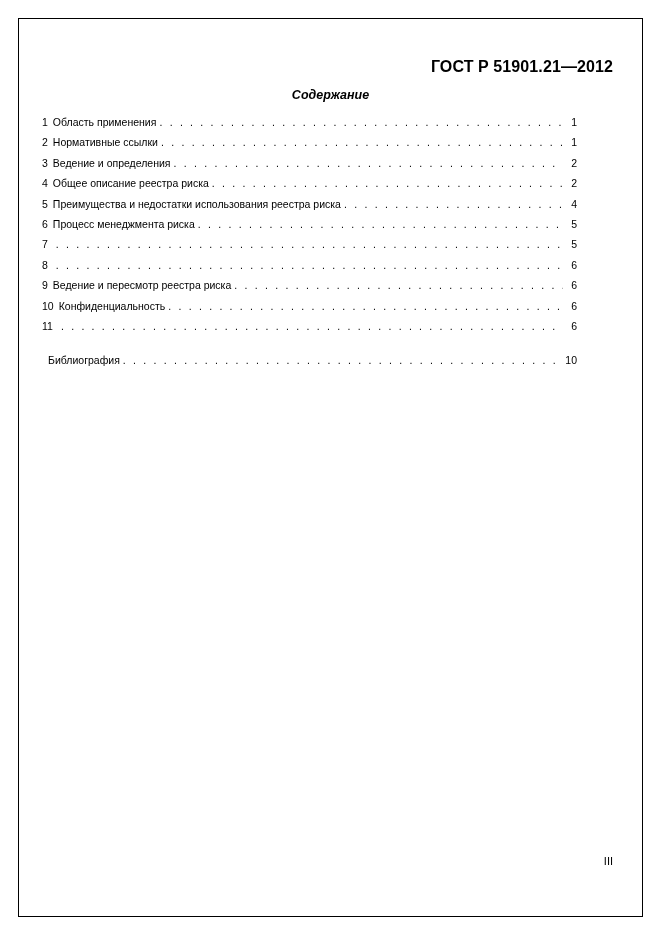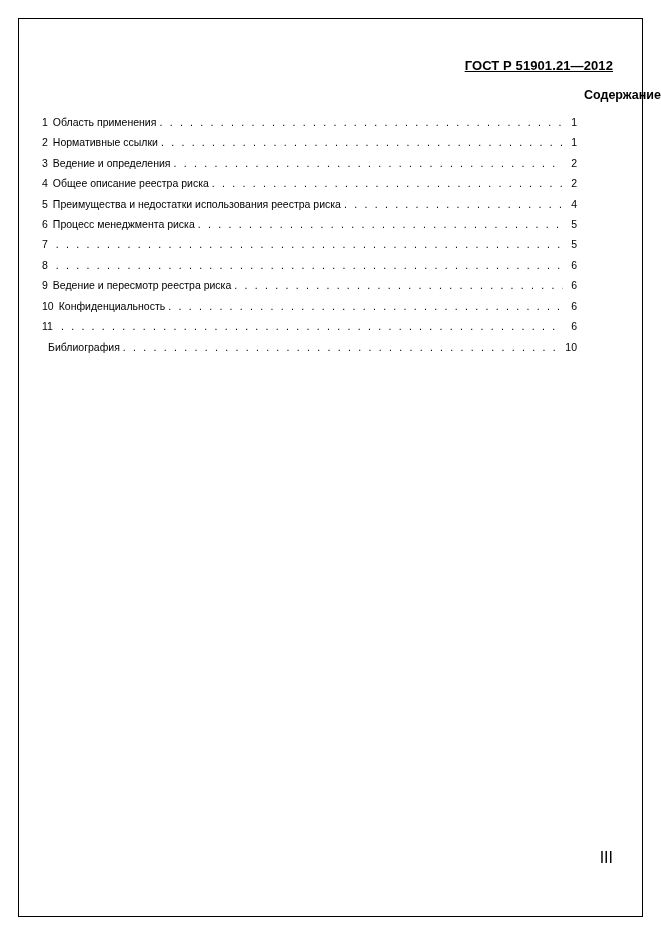--- a/index.html
+++ b/index.html
@@ -30,52 +30,52 @@
     width: 625px;
     height: 899px;
     border: 1px solid #000000;
     box-sizing: border-box;
     pointer-events: none;
   }
   .header {
     position: absolute;
     right: 48px;
     top: 58px;
-    font-size: 13px;
+    font-size: 16px;
     font-weight: bold;
     letter-spacing: 0.1px;
     white-space: nowrap;
-    text-decoration: underline;
   }
   .doc-title {
     position: absolute;
     left: 0;
     right: 0;
     top: 88px;
-    text-align: right;
+    text-align: center;
     font-size: 12.5px;
     font-weight: bold;
+    font-style: italic;
   }
   .toc {
     position: absolute;
     left: 42px;
     top: 115px;
     width: 535px;
   }
   .toc-row {
     display: flex;
     align-items: flex-end;
     font-size: 10.5px;
     line-height: 14px;
     margin-bottom: 6.4px;
     white-space: nowrap;
   }
   .toc-row.biblio {
     margin-left: 6px;
-    margin-top: 7px;
+    margin-top: 20px;
   }
   .toc-num {
     flex: 0 0 auto;
     padding-right: 5px;
   }
   .toc-label {
     flex: 0 0 auto;
   }
   .toc-dots {
     flex: 1 1 auto;
@@ -89,21 +89,21 @@
   }
   .toc-page {
     flex: 0 0 auto;
     text-align: right;
     min-width: 14px;
   }
   .folio {
     position: absolute;
     right: 48px;
     bottom: 68px;
-    font-size: 16px;
+    font-size: 11px;
     margin-top: 9px;
   }
 </style>
 </head>
 <body>
 
 <div class="page">
   <div class="page-border"></div>
 
   <div class="header">ГОСТ Р 51901.21—2012</div>

